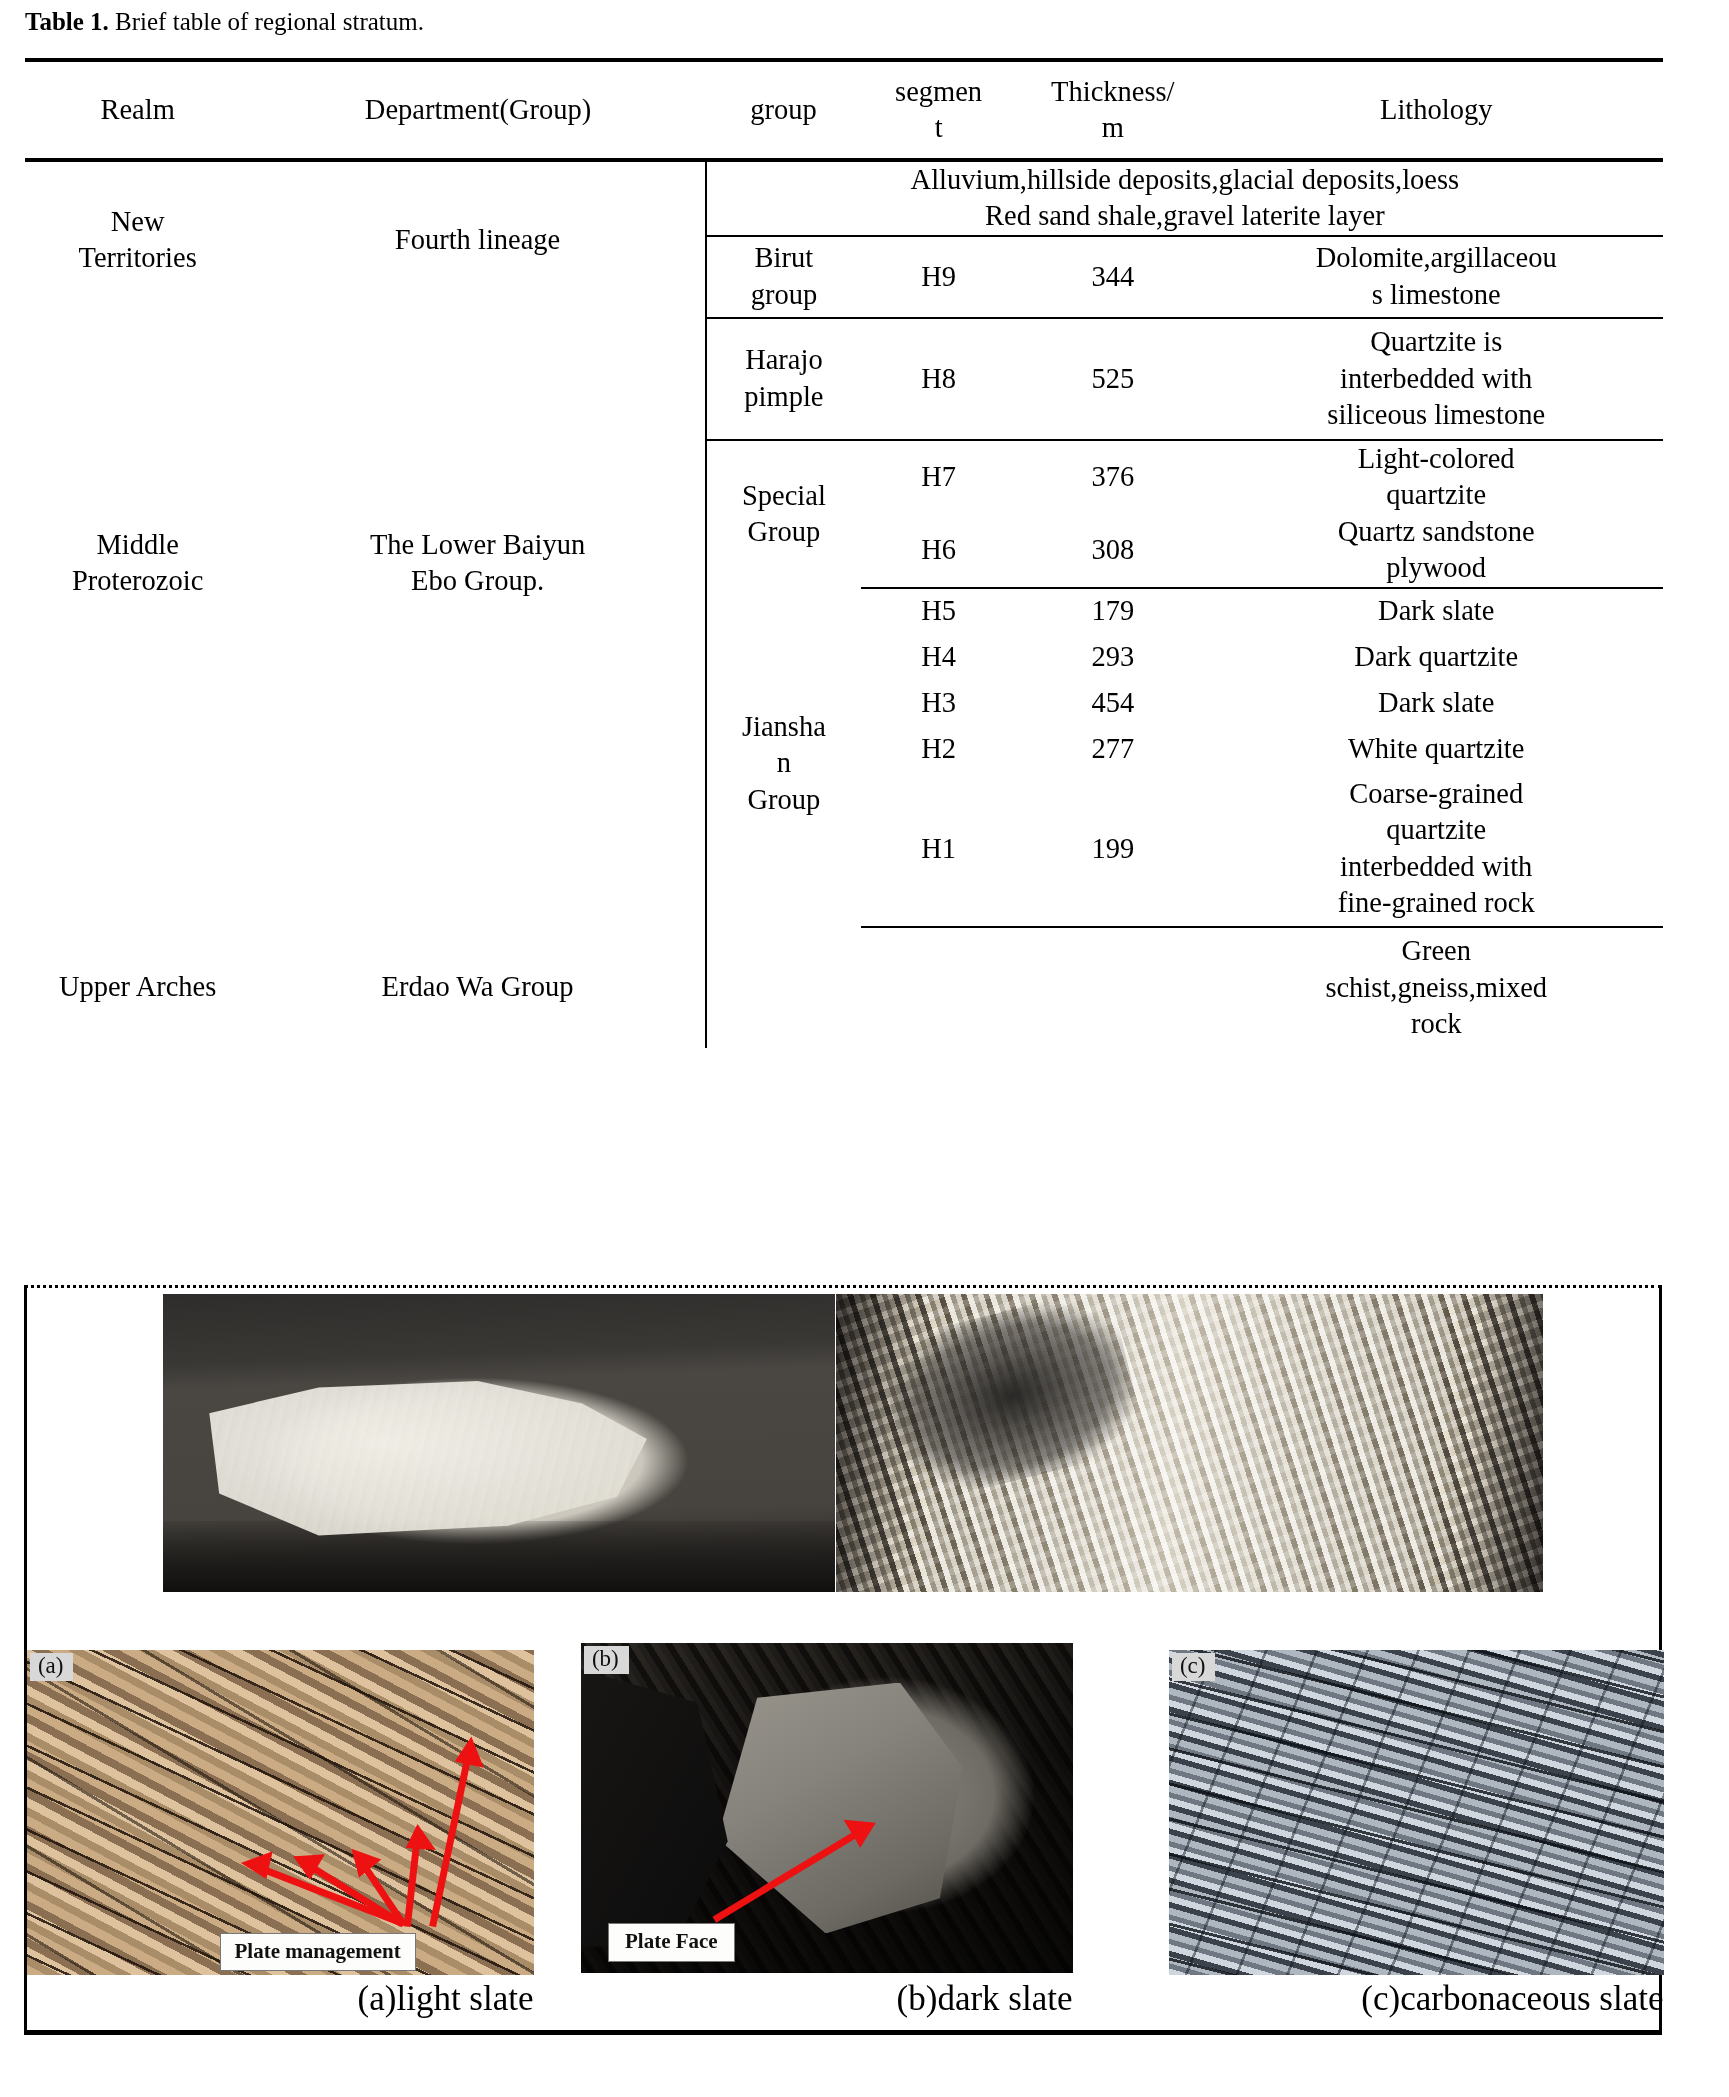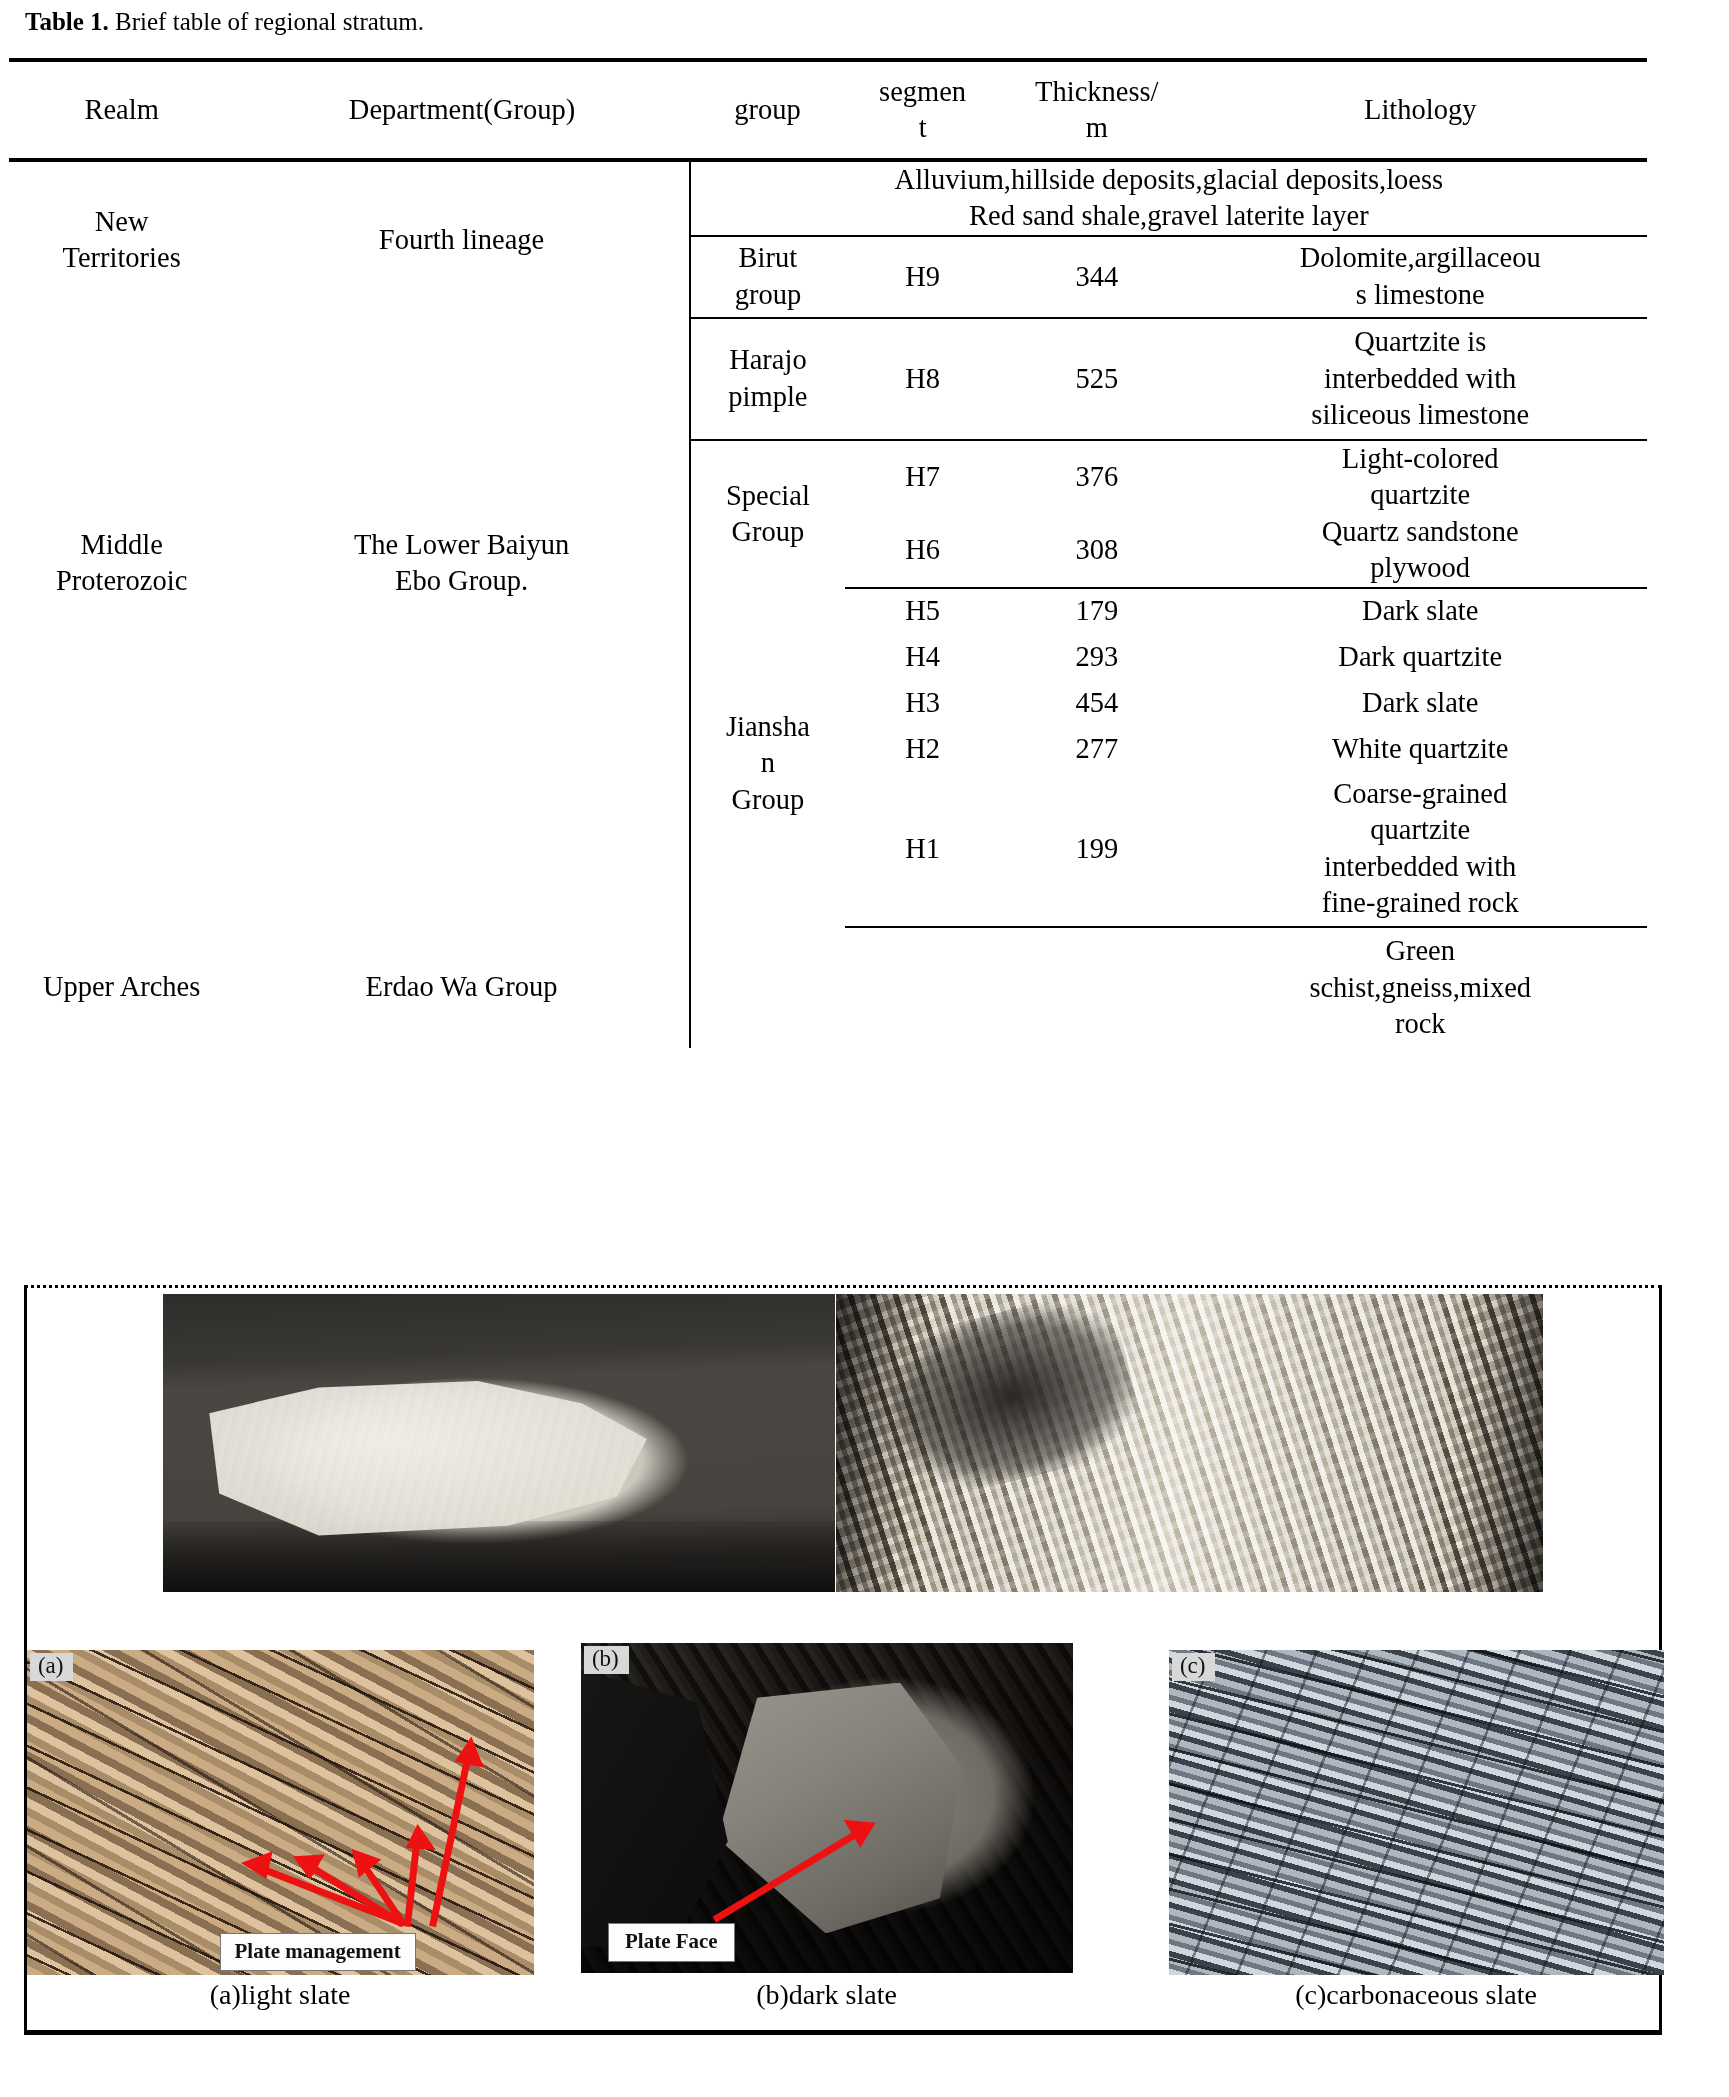--- a/index.html
+++ b/index.html
@@ -19,21 +19,21 @@
     left: 25px; top: 6.3px;
     font-size: 25px;
     line-height: 1.25;
     white-space: nowrap;
   }
   #table-caption .strong { font-weight: bold; }
 
   
   #stratum-table {
     position: absolute;
-    left: 9px; top: 58px;
+    left: 25px; top: 58px;
     width: 1638px;
   }
   table.tbl {
     border-collapse: collapse;
     width: 100%;
     table-layout: fixed;
     font-size: 28.5px;
     line-height: 1.28;
   }
   table.tbl td, table.tbl th {
@@ -111,22 +111,22 @@
     left: 193px; bottom: 3.8px;
     font-size: 21px; padding: 5px 14px 6.3px 14px;
   }
   #callout-plate-face {
     left: 27px; bottom: 11.4px;
     font-size: 21px; padding: 5px 16.5px 6.3px 16.5px;
   }
 
   .sub-caption {
     position: absolute;
-    font-size: 28px;
-    text-align: center;
+    font-size: 35px;
+    text-align: right;
     top: 691px;
   }
   #subcap-a { left: 0px;    width: 507px; }
   #subcap-b { left: 554px;  width: 492px; }
   #subcap-c { left: 1142px; width: 495px; }
 
   #caption-2 {
     position: absolute; left: 0; top: 729px; width: 1638px;
     text-align: center; font-size: 29px; font-weight: bold;
   }

